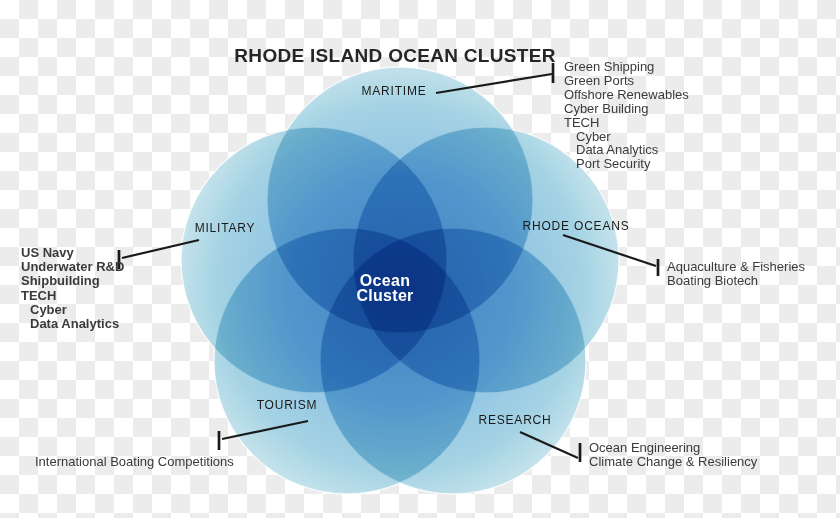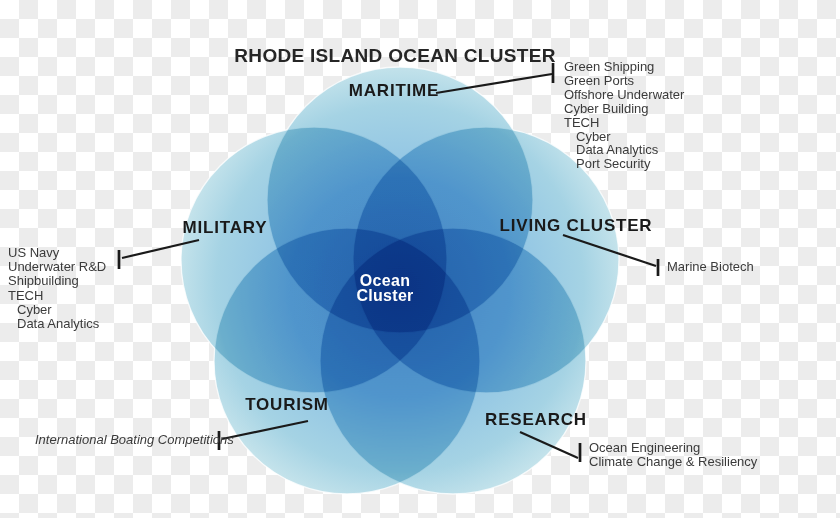--- a/index.html
+++ b/index.html
@@ -32,40 +32,40 @@
     fill:none;
   }
   .callouts path.tick{stroke-width:2.7;}
   .abs{position:absolute;white-space:nowrap;}
   .title{
     left:395px;top:48px;transform:translate(-50%,-50%);
     font-size:19px;font-weight:bold;letter-spacing:.3px;color:var(--title-text);margin-top:8px;
   }
   .cat-label{
     transform:translate(-50%,-50%);
-    font-size:17px;font-weight:bold;letter-spacing:.8px;color:var(--label-text);
+    font-size:12px;font-weight:normal;letter-spacing:.8px;color:var(--label-text);
   }
   .lbl-maritime{left:394px;top:91px;}
   .lbl-military{left:225px;top:228px;}
   .lbl-living{left:576px;top:226px;}
   .lbl-tourism{left:287px;top:405px;}
-  .lbl-research{left:515px;top:420px;margin-left:21px;}
+  .lbl-research{left:515px;top:420px;}
   .center-label{
     left:385px;top:288px;transform:translate(-50%,-50%);
     color:#ffffff;font-size:16px;font-weight:bold;line-height:15px;
     text-align:center;letter-spacing:.3px;
   }
   .list{font-size:13px;line-height:13.9px;color:var(--list-text);}
   .list div{white-space:nowrap;}
   .list .ind{padding-left:12px;}
   .list .ind-sm{padding-left:9px;}
   .list-maritime{left:564px;top:60px;}
-  .list-military{left:8px;top:246px;line-height:14.2px;}
+  .list-military{left:21px;top:246px;line-height:14.2px;font-weight:bold;}
   .list-living{left:667px;top:260px;line-height:14px;}
-  .list-tourism{left:35px;top:433px;font-style:italic;}
+  .list-tourism{left:35px;top:455px;}
   .list-research{left:589px;top:441px;line-height:14px;}
 </style>
 </head>
 <body>
 
 <div class="stage">
 
   <svg class="venn" width="840" height="518" viewBox="0 0 840 518">
     <defs>
       <radialGradient id="cg" gradientUnits="userSpaceOnUse" cx="400" cy="288" r="245">
@@ -99,51 +99,52 @@
 
       <path d="M520,432 L578,458"></path>
       <path class="tick" d="M580,443 L580,462"></path>
     </g>
   </svg>
 
   <div class="abs title">RHODE ISLAND OCEAN CLUSTER</div>
 
   <div class="abs cat-label lbl-maritime">MARITIME</div>
   <div class="abs cat-label lbl-military">MILITARY</div>
-  <div class="abs cat-label lbl-living">LIVING CLUSTER</div>
+  <div class="abs cat-label lbl-living">RHODE OCEANS</div>
   <div class="abs cat-label lbl-tourism">TOURISM</div>
   <div class="abs cat-label lbl-research">RESEARCH</div>
 
   <div class="abs center-label">
     <div>Ocean</div>
     <div>Cluster</div>
   </div>
 
   <div class="abs list list-maritime">
     <div>Green Shipping</div>
     <div>Green Ports</div>
-    <div>Offshore Underwater</div>
+    <div>Offshore Renewables</div>
     <div>Cyber Building</div>
     <div>TECH</div>
     <div class="ind">Cyber</div>
     <div class="ind">Data Analytics</div>
     <div class="ind">Port Security</div>
   </div>
 
   <div class="abs list list-military">
     <div>US Navy</div>
     <div>Underwater R&amp;D</div>
     <div>Shipbuilding</div>
     <div>TECH</div>
     <div class="ind-sm">Cyber</div>
     <div class="ind-sm">Data Analytics</div>
   </div>
 
   <div class="abs list list-living">
-    <div>Marine Biotech</div>
+    <div>Aquaculture &amp; Fisheries</div>
+    <div>Boating Biotech</div>
   </div>
 
   <div class="abs list list-tourism">
     <div>International Boating Competitions</div>
   </div>
 
   <div class="abs list list-research">
     <div>Ocean Engineering</div>
     <div>Climate Change &amp; Resiliency</div>
   </div>

